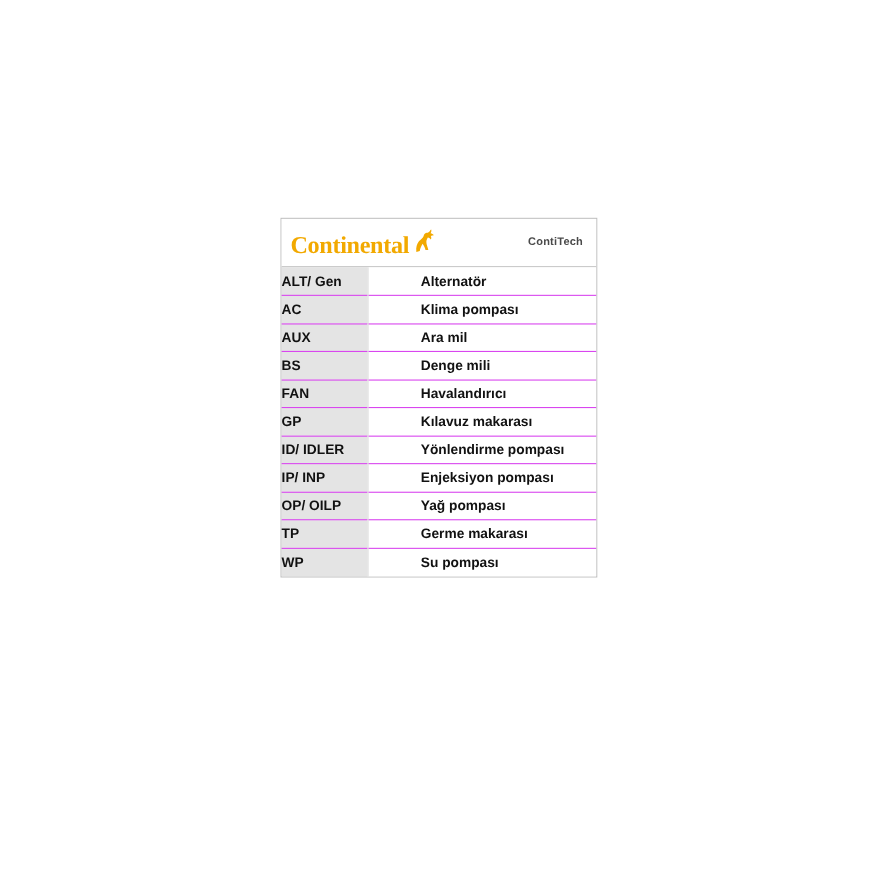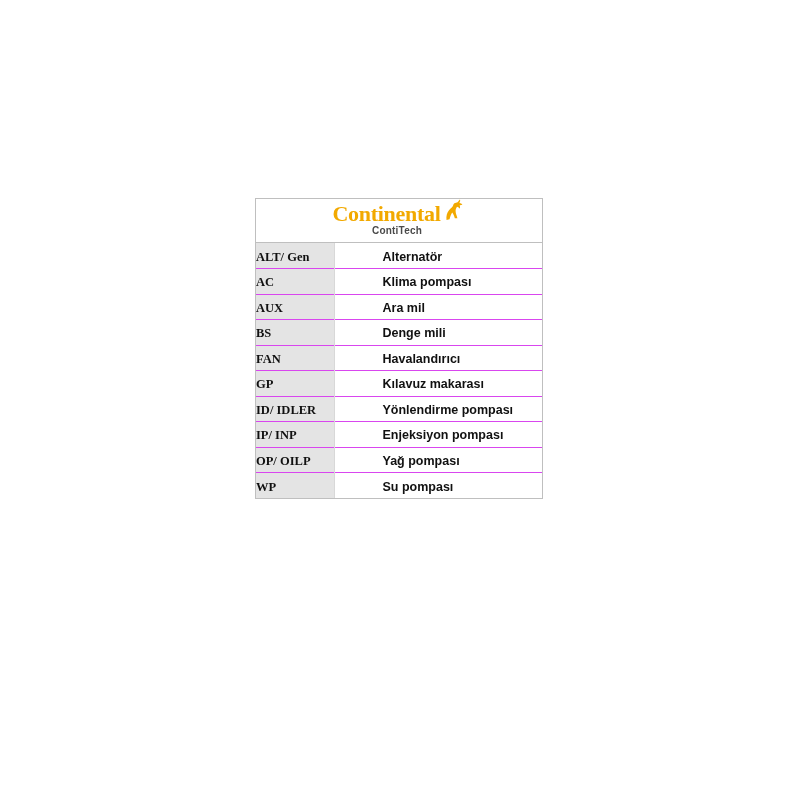--- a/index.html
+++ b/index.html
@@ -27,26 +27,26 @@
     width: 288px;
     background: #ffffff;
     border: 1px solid #bfbfbf;
     box-sizing: border-box;
   }
 
   
   .brand-row {
     display: flex;
     align-items: center;
+    justify-content: space-between;
     height: 44px;
     padding: 0 10px 0 8px;
     box-sizing: border-box;
     background: #ffffff;
     border-bottom: 1px solid #bfbfbf;
-    flex-direction: column;
   }
 
   .brand-left {
     display: flex;
     align-items: baseline;
     gap: 2px;
   }
 
   .brand-word {
     font-family: "Liberation Serif", serif;
@@ -90,21 +90,20 @@
   table.legend-table tr:first-child td {
     border-top: none;
   }
 
   td.abbr-cell {
     width: 78px;
     background: #e4e4e4;
     border-right: 1px solid #d8d8d8;
     padding-left: 10px;
     box-sizing: border-box;
-    font-family: Liberation Serif, serif;
   }
 
   td.desc-cell {
     background: #ffffff;
     padding-left: 9px;
     box-sizing: border-box;
   }
 
   .abbr-text {
     font-size: 12.5px;
@@ -172,20 +171,24 @@
         </tr>
         <tr>
           <td class="abbr-cell"><span class="abbr-text">IP/ INP</span></td>
           <td class="desc-cell"><span class="desc-text">Enjeksiyon pompası</span></td>
         </tr>
         <tr>
           <td class="abbr-cell"><span class="abbr-text">OP/ OILP</span></td>
           <td class="desc-cell"><span class="desc-text">Yağ pompası</span></td>
         </tr>
         <tr>
+          <td class="abbr-cell"><span class="abbr-text">TP</span></td>
+          <td class="desc-cell"><span class="desc-text">Germe makarası</span></td>
+        </tr>
+        <tr>
           <td class="abbr-cell"><span class="abbr-text">WP</span></td>
           <td class="desc-cell"><span class="desc-text">Su pompası</span></td>
         </tr>
       </tbody>
     </table>
 
   </div>
 
 </div>
 

